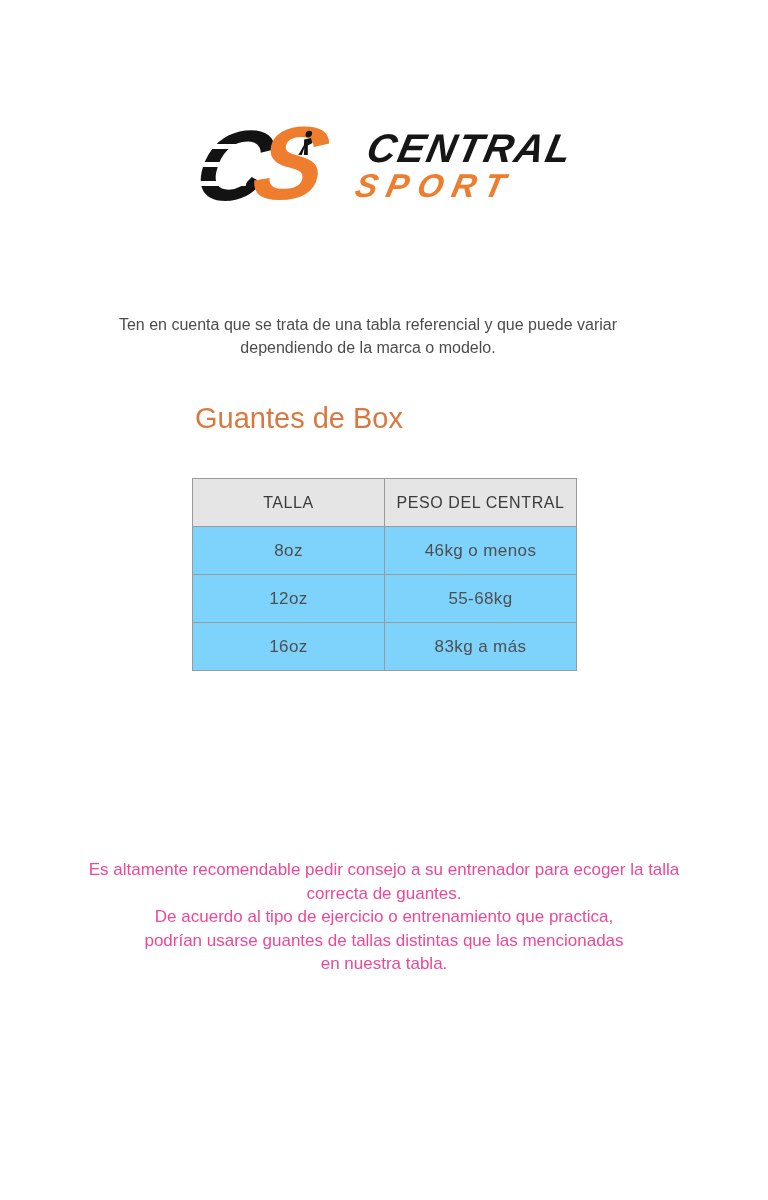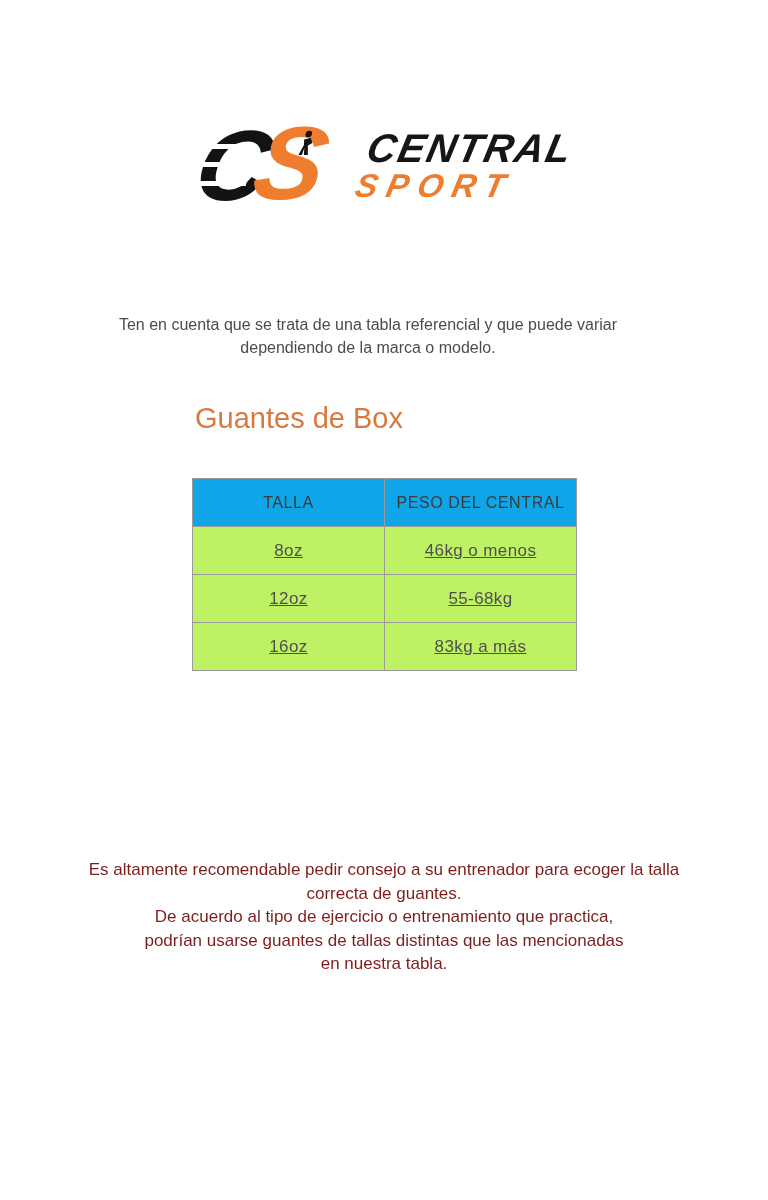--- a/index.html
+++ b/index.html
@@ -78,48 +78,47 @@
   .section-title {
     position: absolute; top: 402px; left: 195px;
     font-size: 29px; font-weight: normal;
     color: #d8793f;
   }
   .footer-note {
     position: absolute; top: 858px; left: 0; width: 768px;
     text-align: center;
     white-space: pre-line;
     font-size: 17px; line-height: 23.5px;
-    color: #7f1d1d;
+    color: #ec4899;
   }
 
   
   .size-table {
     position: absolute; left: 192px; top: 478px;
     width: 385px;
     border-collapse: collapse;
     table-layout: fixed;
   }
   .size-table th, .size-table td {
     border: 1px solid #9a9a9a;
     height: 48px;
     text-align: center; vertical-align: middle;
   }
   .size-table th {
-    background: #0ea5e9;
+    background: #e5e5e5;
     color: #3b3b3b;
     font-weight: normal;
     font-size: 16px;
     letter-spacing: 0.6px;
   }
   .size-table td {
-    background: #bef264;
+    background: #7dd3fc;
     color: #4f4f4f;
     font-size: 17px;
     letter-spacing: 0.4px;
-    text-decoration: underline;
   }
 </style>
 </head>
 <body>
 
 <div class="page">
 
   <div class="logo">
     <div class="logo-inner">
       <div class="logo-mark">

